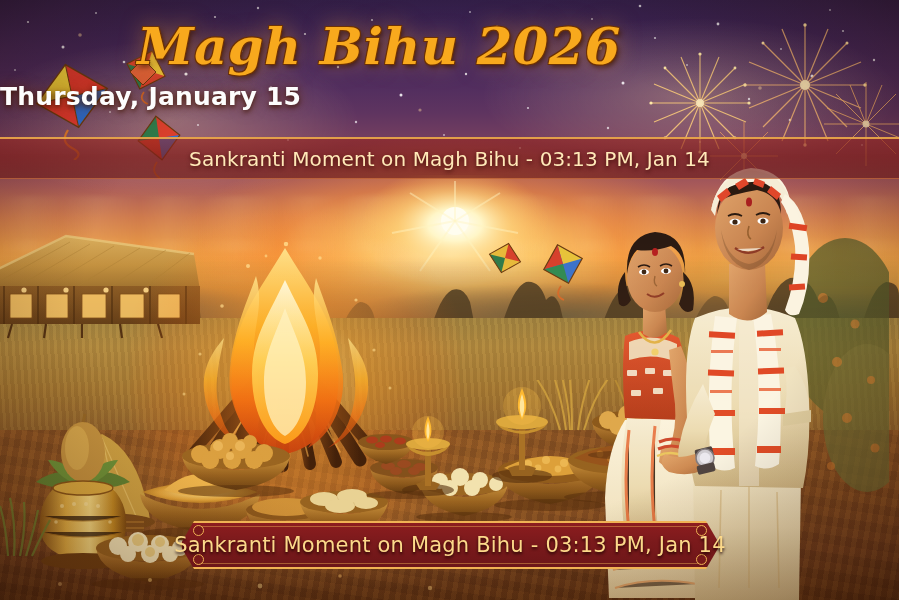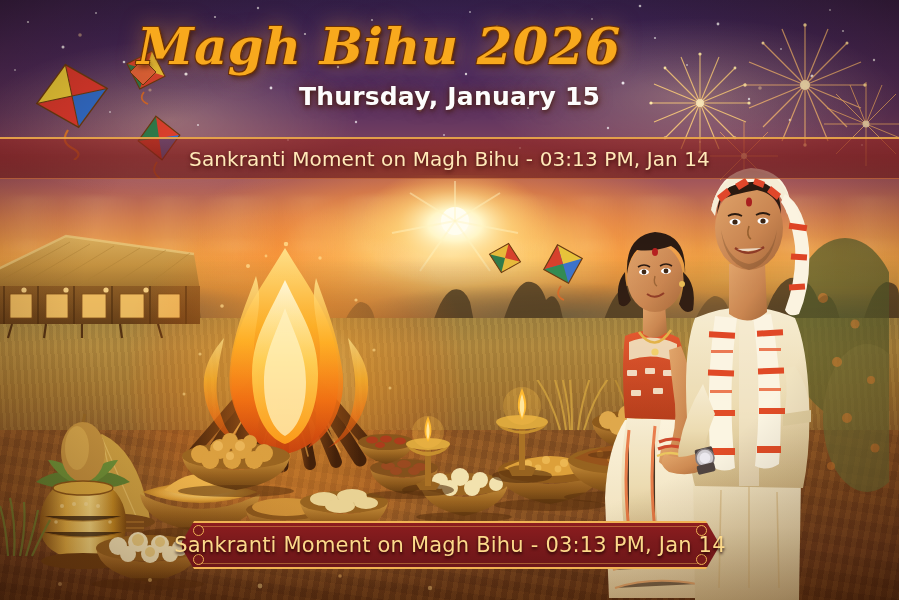--- a/index.html
+++ b/index.html
@@ -122,21 +122,21 @@
     font-size:51px;letter-spacing:.5px;
     color:#f8a91d;
     text-shadow:
       0 0 1px #7a3806, 1px 1px 0 #6d3205, -1px 1px 0 #6d3205,
       1px -1px 0 #6d3205, -1px -1px 0 #6d3205,
       2px 3px 5px rgba(60,20,0,.75), 0 0 22px rgba(255,170,50,.55);
     white-space:nowrap;
     padding-left:20px;
   }
   .subtitle{
-    position:absolute;left:0;top:82px;width:899px;text-align:center;
+    position:absolute;left:0;top:82px;width:899px;
     font-family:"DejaVu Sans",sans-serif;font-weight:700;
     font-size:25px;color:#fdfdfd;letter-spacing:.2px;
     text-shadow:0 2px 5px rgba(60,20,0,.85), 0 0 14px rgba(120,50,10,.6);
   }
 
   
   .banner-top{
     position:absolute;left:0;top:137px;width:899px;height:42px;
     background:linear-gradient(180deg, rgba(150,38,30,.62) 0%, rgba(126,30,26,.70) 45%, rgba(104,24,22,.62) 100%);
     border-top:2px solid rgba(247,180,78,.85);

